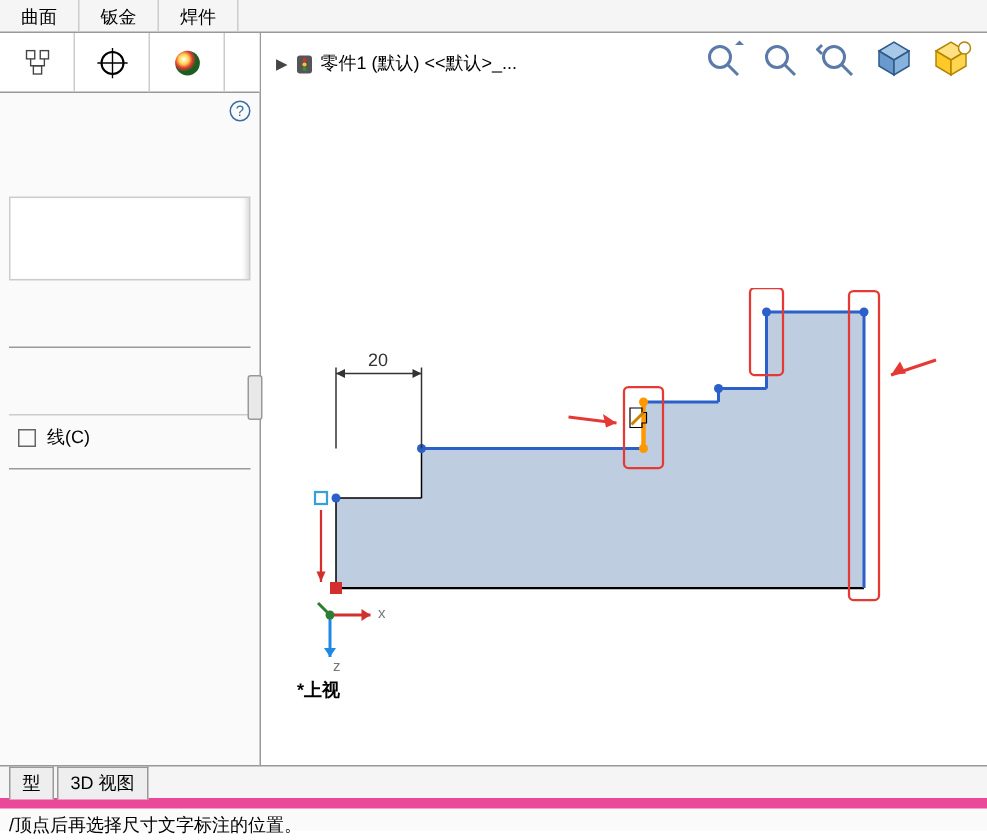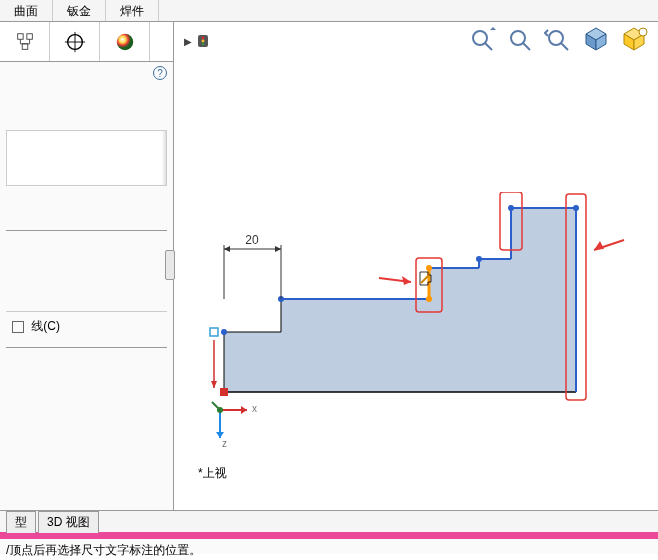--- a/index.html
+++ b/index.html
@@ -65,21 +65,21 @@
     height: 56px;
     box-shadow: inset -4px 0 4px -3px #ccc;
   }
   .panel-sep {
     border-top: 1px solid #999;
     margin-top: 44px;
   }
   .centerline-row {
     padding: 6px;
     border-top: 1px solid #ccc;
-    margin-top: 80px;
+    margin-top: 44px;
   }
   .checkbox { display: inline-block; width:12px; height:12px; border:1px solid #666; margin-right:4px; vertical-align:middle;}
   .viewport {
     flex: 1;
     position: relative;
     background: #fff;
   }
   .vp-toolbar {
     position: absolute;
     top: 4px;
@@ -113,22 +113,22 @@
     border-radius:2px;
   }
   .triad {
     position: absolute;
     left: 28px;
     bottom: 60px;
   }
   .view-label {
     position: absolute;
     left: 24px;
-    bottom: 28px;
-    font-weight: normal;
+    bottom: 41px;
+    font-weight: bold;
     text-align: center;
   }
   .bottom-tabs {
     height: 22px;
     border-top: 1px solid #999;
     display: flex;
     padding-left: 6px;
     background: #f5f5f5;
     align-items:center;
   }
@@ -209,20 +209,21 @@
     <div class="splitter-handle"></div>
 
     <div class="breadcrumb">
       <span class="arrow">▶</span>
       <svg width="14" height="14" viewBox="0 0 14 14">
         <rect x="2" y="1" width="10" height="12" rx="2" fill="#555"></rect>
         <circle cx="7" cy="4" r="1.4" fill="#d32f2f"></circle>
         <circle cx="7" cy="7" r="1.4" fill="#fbc02d"></circle>
         <circle cx="7" cy="10" r="1.4" fill="#388e3c"></circle>
       </svg>
+      <span>零件1 (默认) &lt;&lt;默认&gt;_...</span>
     </div>
 
     <div class="vp-toolbar">
       <span>
         <svg viewBox="0 0 30 26">
             <circle cx="12" cy="12" r="7" fill="none" stroke="#5a7aa8" stroke-width="2"></circle>
             <line x1="17" y1="17" x2="24" y2="24" stroke="#5a7aa8" stroke-width="2"></line>
             <path d="M22 4 l6 0 l-3 -3 z" fill="#5a7aa8"></path>
           </svg>
       </span>

